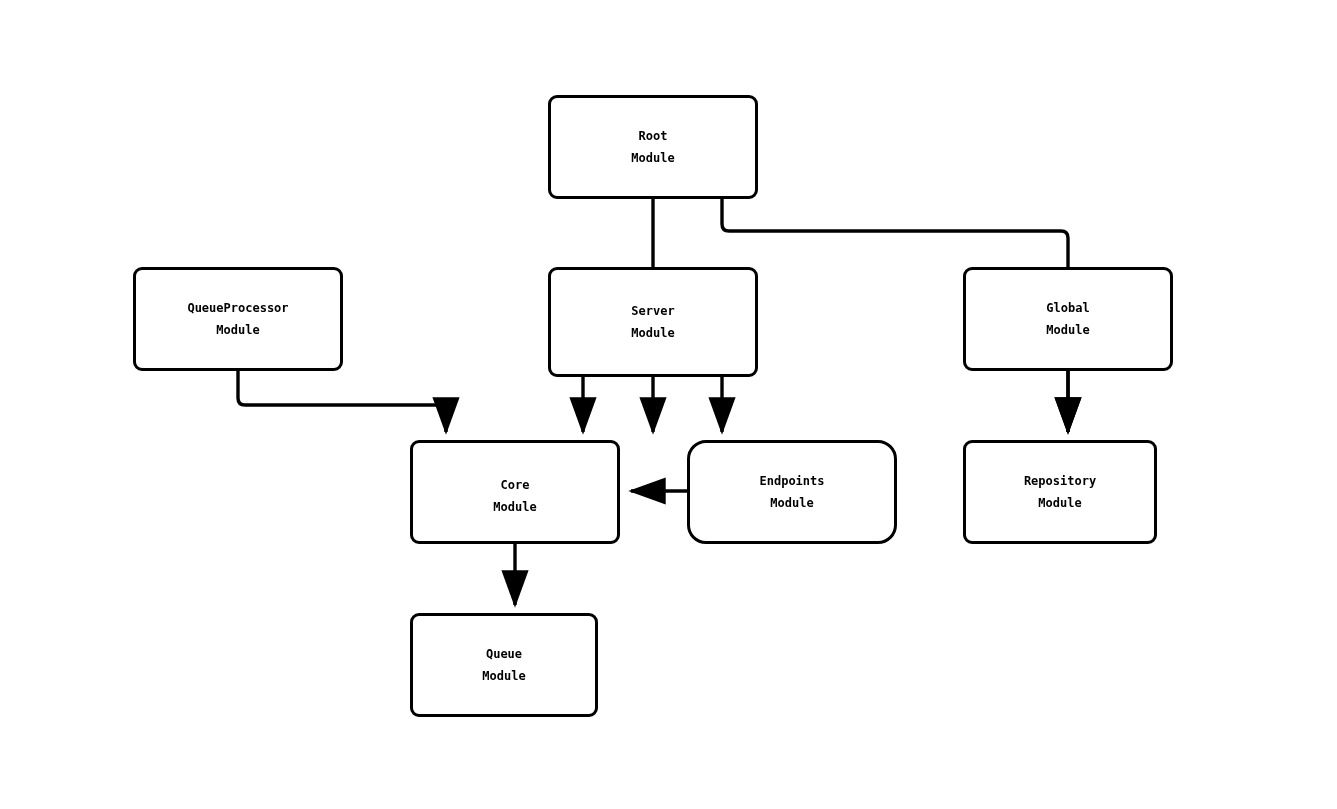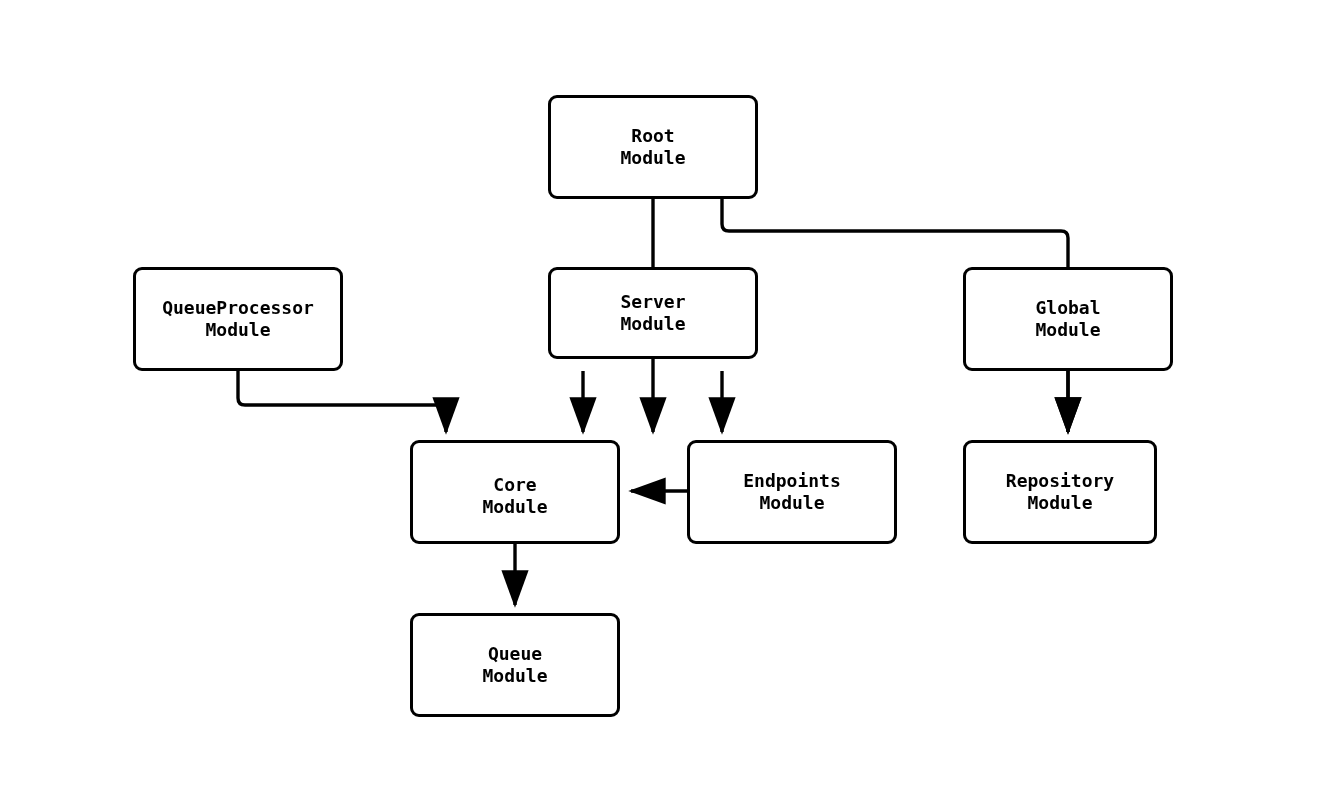--- a/index.html
+++ b/index.html
@@ -33,21 +33,21 @@
     background: #ffffff;
     border: 3px solid #000000;
     border-radius: 9px;
     display: flex;
     flex-direction: column;
     align-items: center;
     justify-content: center;
     z-index: 2;
   }
   .node-line {
-    font-size: 18px;
+    font-size: 12px;
     line-height: 22px;
     font-weight: 700;
     color: #000000;
     letter-spacing: 0px;
     white-space: nowrap;
     text-align: center;
   }
 </style>
 </head>
 <body>
@@ -81,43 +81,43 @@
   <div class="node" style="left: 548px; top: 95px; width: 210px; height: 104px; border-color: rgb(0, 0, 0);">
     <span class="node-line" style="color: rgb(0, 0, 0);">Root</span>
     <span class="node-line" style="color: rgb(0, 0, 0);">Module</span>
   </div>
 
   <div class="node" style="left: 133px; top: 267px; width: 210px; height: 104px; border-color: rgb(0, 0, 0);">
     <span class="node-line" style="color: rgb(0, 0, 0); text-align: center;">QueueProcessor</span>
     <span class="node-line" style="color: rgb(0, 0, 0);">Module</span>
   </div>
 
-  <div class="node" style="left: 548px; top: 267px; width: 210px; height: 92px; border-color: rgb(0, 0, 0);">
+  <div class="node" style="left: 548px; top: 267px; width: 210px; height: 110px; border-color: rgb(0, 0, 0);">
     <span class="node-line" style="color: rgb(0, 0, 0);">Server</span>
     <span class="node-line" style="color: rgb(0, 0, 0);">Module</span>
   </div>
 
   <div class="node" style="left: 963px; top: 267px; width: 210px; height: 104px; border-color: rgb(0, 0, 0); align-items: center;">
     <span class="node-line" style="color: rgb(0, 0, 0);">Global</span>
     <span class="node-line" style="color: rgb(0, 0, 0);">Module</span>
   </div>
 
   <div class="node" style="left: 410px; top: 440px; width: 210px; height: 104px; border-color: rgb(0, 0, 0);">
     <span class="node-line" style="color: rgb(0, 0, 0); margin-top: 8px;">Core</span>
     <span class="node-line" style="color: rgb(0, 0, 0);">Module</span>
   </div>
 
-  <div class="node" style="left: 687px; top: 440px; width: 210px; height: 104px; border-color: rgb(0, 0, 0);">
+  <div class="node" style="left: 687px; top: 440px; width: 210px; height: 104px; border-color: rgb(0, 0, 0); border-radius: 19px;">
     <span class="node-line" style="color: rgb(0, 0, 0);">Endpoints</span>
     <span class="node-line" style="color: rgb(0, 0, 0);">Module</span>
   </div>
 
   <div class="node" style="left: 963px; top: 440px; width: 194px; height: 104px; border-color: rgb(0, 0, 0);">
     <span class="node-line" style="color: rgb(0, 0, 0);">Repository</span>
     <span class="node-line" style="color: rgb(0, 0, 0);">Module</span>
   </div>
 
-  <div class="node" style="left: 410px; top: 613px; width: 210px; height: 104px; border-color: rgb(0, 0, 0);">
+  <div class="node" style="left: 410px; top: 613px; width: 188px; height: 104px; border-color: rgb(0, 0, 0);">
     <span class="node-line" style="color: rgb(0, 0, 0);">Queue</span>
     <span class="node-line" style="color: rgb(0, 0, 0);">Module</span>
   </div>
 
 </div>
 
 </body></html>

